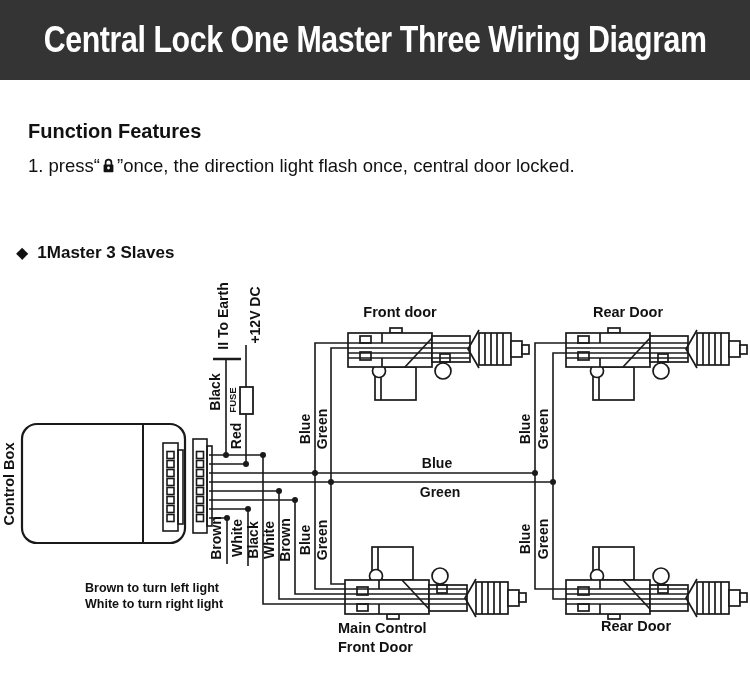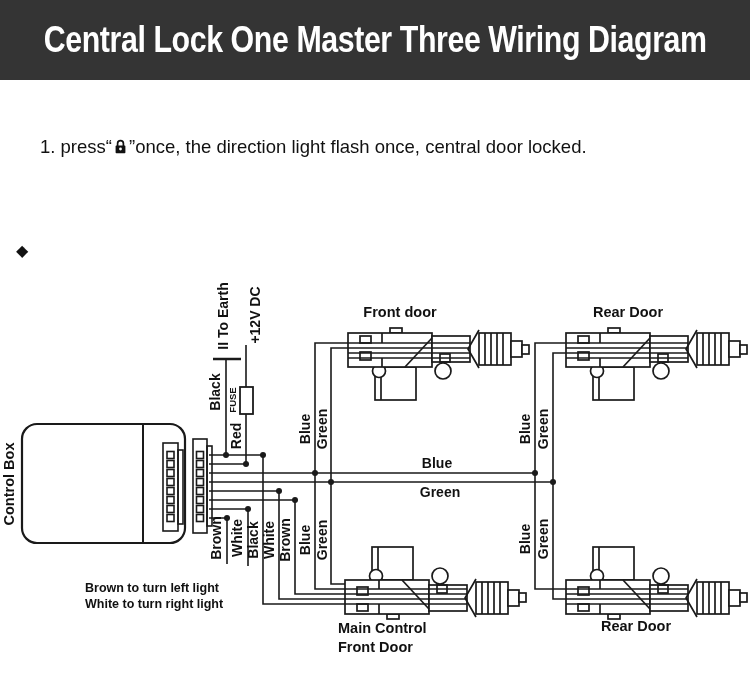--- a/index.html
+++ b/index.html
@@ -11,21 +11,21 @@
   .banner{
     position:absolute;top:0;left:0;width:750px;height:80px;
     display:flex;align-items:center;justify-content:center;
   }
   .banner h1{
     margin:0;color:#fff;font-size:37px;font-weight:800;letter-spacing:-0.5px;
     white-space:nowrap;transform:scaleX(0.82);
   }
   .features{position:absolute;top:120px;left:28px;width:710px;}
   .features h2{margin:0 0 8px 0;font-size:20px;font-weight:700;}
-  .feat{margin:12px;font-size:18.5px;line-height:29px;white-space:nowrap;}
+  .feat{margin:0;font-size:18.5px;line-height:29px;white-space:nowrap;}
   .lock-svg{vertical-align:-2px;margin:0 1px;}
   .section-title{
     position:absolute;top:243px;left:16px;display:flex;align-items:center;gap:9px;
     font-size:17px;font-weight:700;
   }
   .diamond{font-size:16px;font-family:"DejaVu Sans",sans-serif;line-height:1;}
   .diagram{position:absolute;top:270px;left:0;}
   
   .t{font-family:"Liberation Sans","DejaVu Sans",sans-serif;fill:#111;}
   .wl{font-size:14px;font-weight:600;}
@@ -37,29 +37,31 @@
   .fz{font-size:9.5px;font-weight:700;}
 </style>
 </head>
 <body>
 
 <header class="banner" style="background: rgb(52, 52, 52);">
   <h1>Central Lock One Master Three Wiring Diagram</h1>
 </header>
 
 <section class="features">
+  <h2>Function Features</h2>
   <p class="feat"><span>1. press“</span><svg class="lock-svg" width="15" height="17" viewBox="0 0 15 17">
         <path d="M4.6,8 V5.6 a2.9,2.9 0 0 1 5.8,0 V8" fill="none" stroke="#111" stroke-width="1.7"></path>
         <rect x="2.6" y="7.6" width="9.8" height="7.6" rx="0.8" fill="#111"></rect>
         <circle cx="7.5" cy="11" r="1.4" fill="#fff"></circle>
       </svg><span>”once, the direction light flash once, central door locked.</span></p>
 </section>
 
 <div class="section-title">
   <span class="diamond">◆</span>
+  <span>1Master 3 Slaves</span>
 </div>
 
 <svg class="diagram" width="750" height="420" viewBox="0 270 750 420">
   <defs>
     <g id="act" stroke="#1a1a1a" stroke-width="1.7" fill="none">
       <rect x="27" y="39" width="41" height="33" fill="#fff"></rect>
       <line x1="33" y1="39" x2="33" y2="72"></line>
       <circle cx="31" cy="43" r="6.5" fill="#fff"></circle>
       <circle cx="95" cy="43" r="8" fill="#fff"></circle>
       <rect x="42" y="0" width="12" height="5" fill="#fff"></rect>

